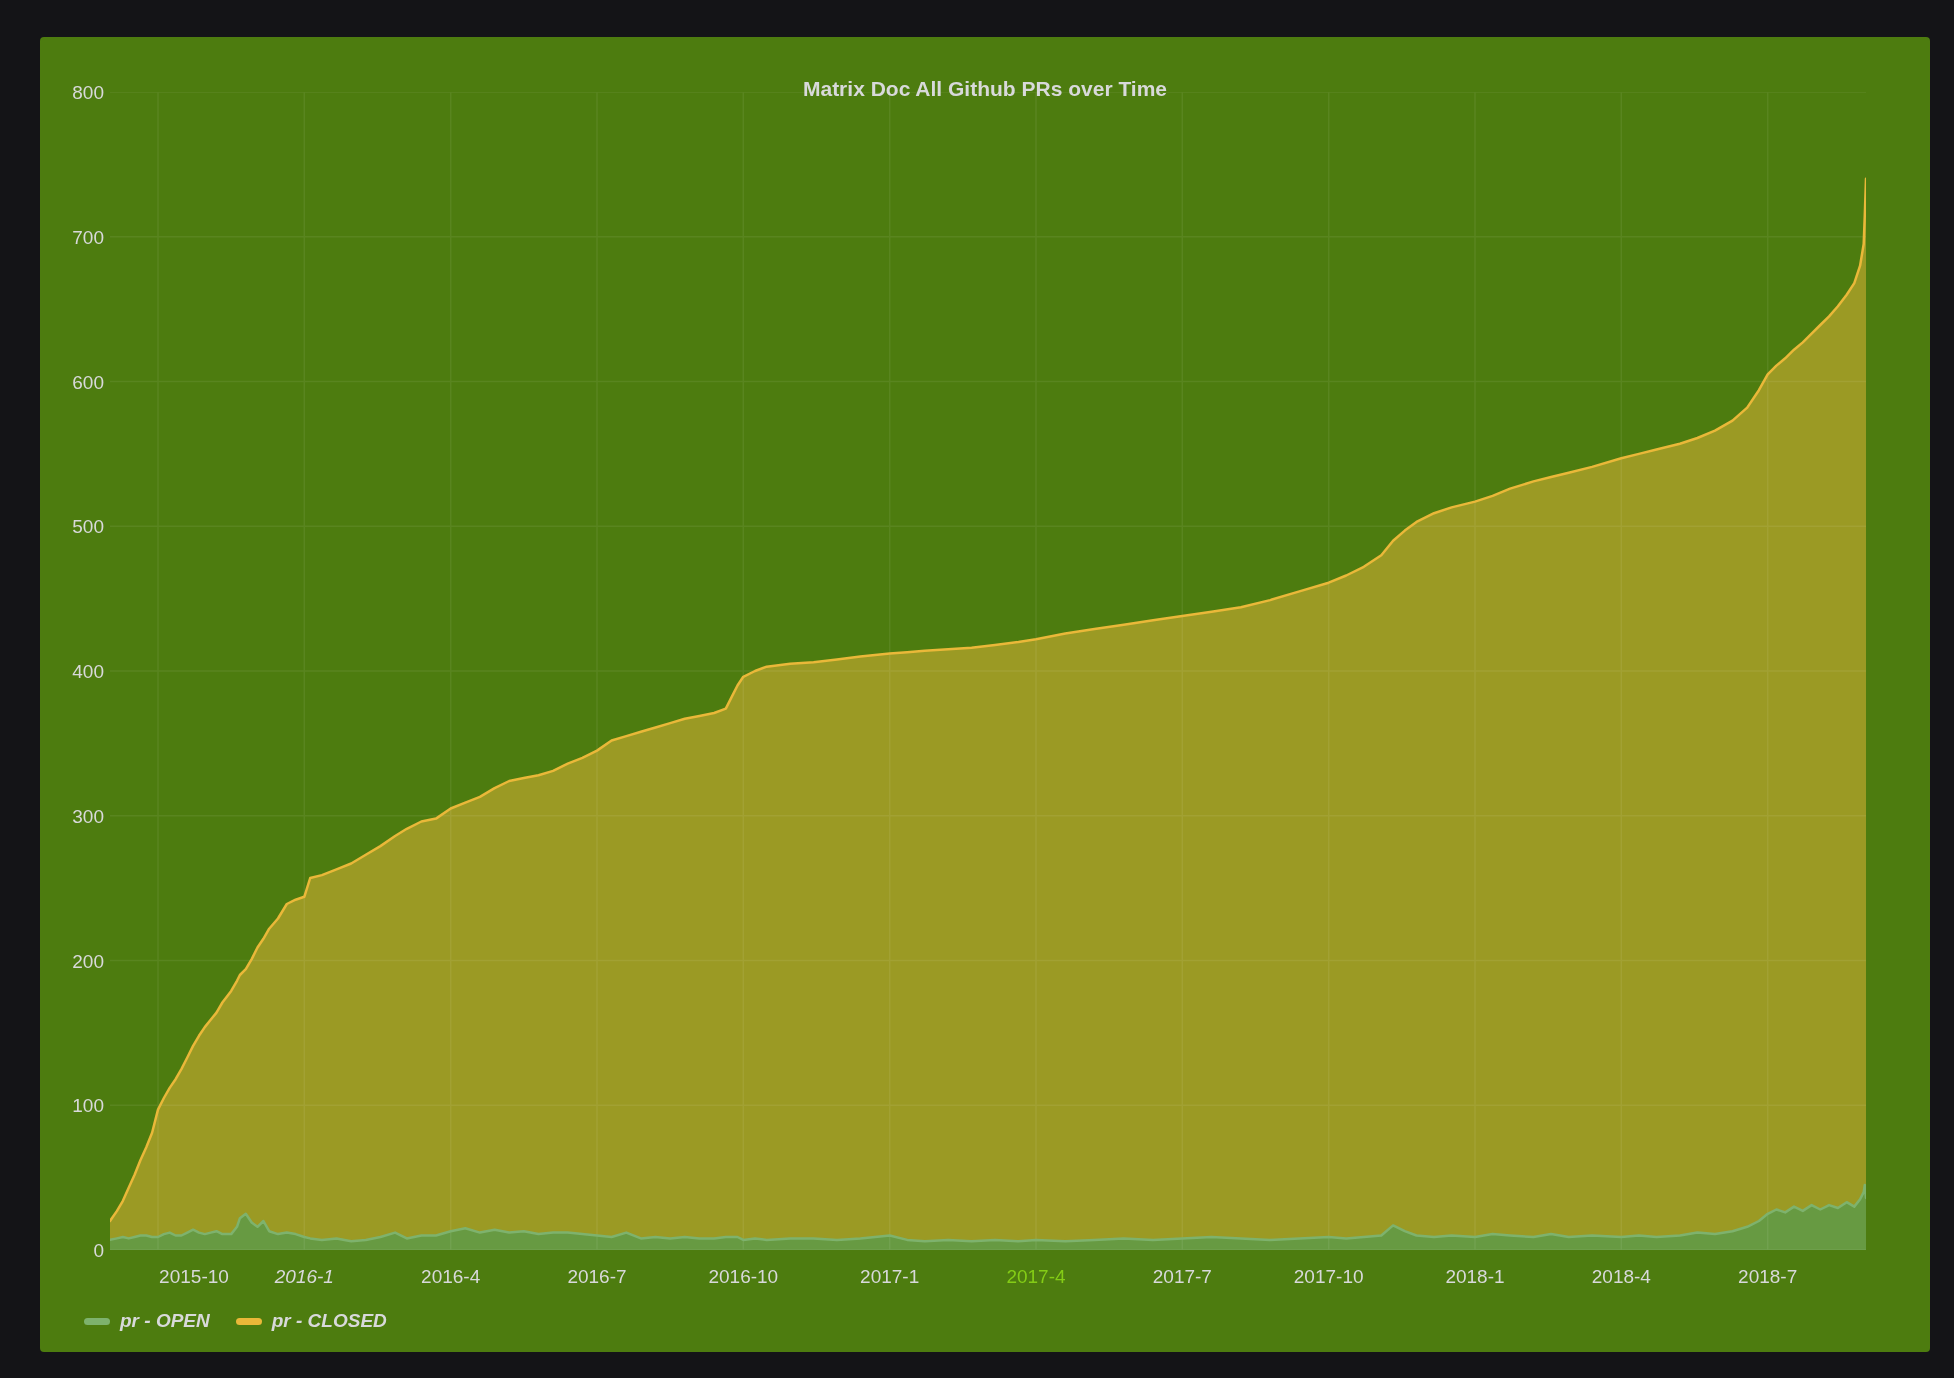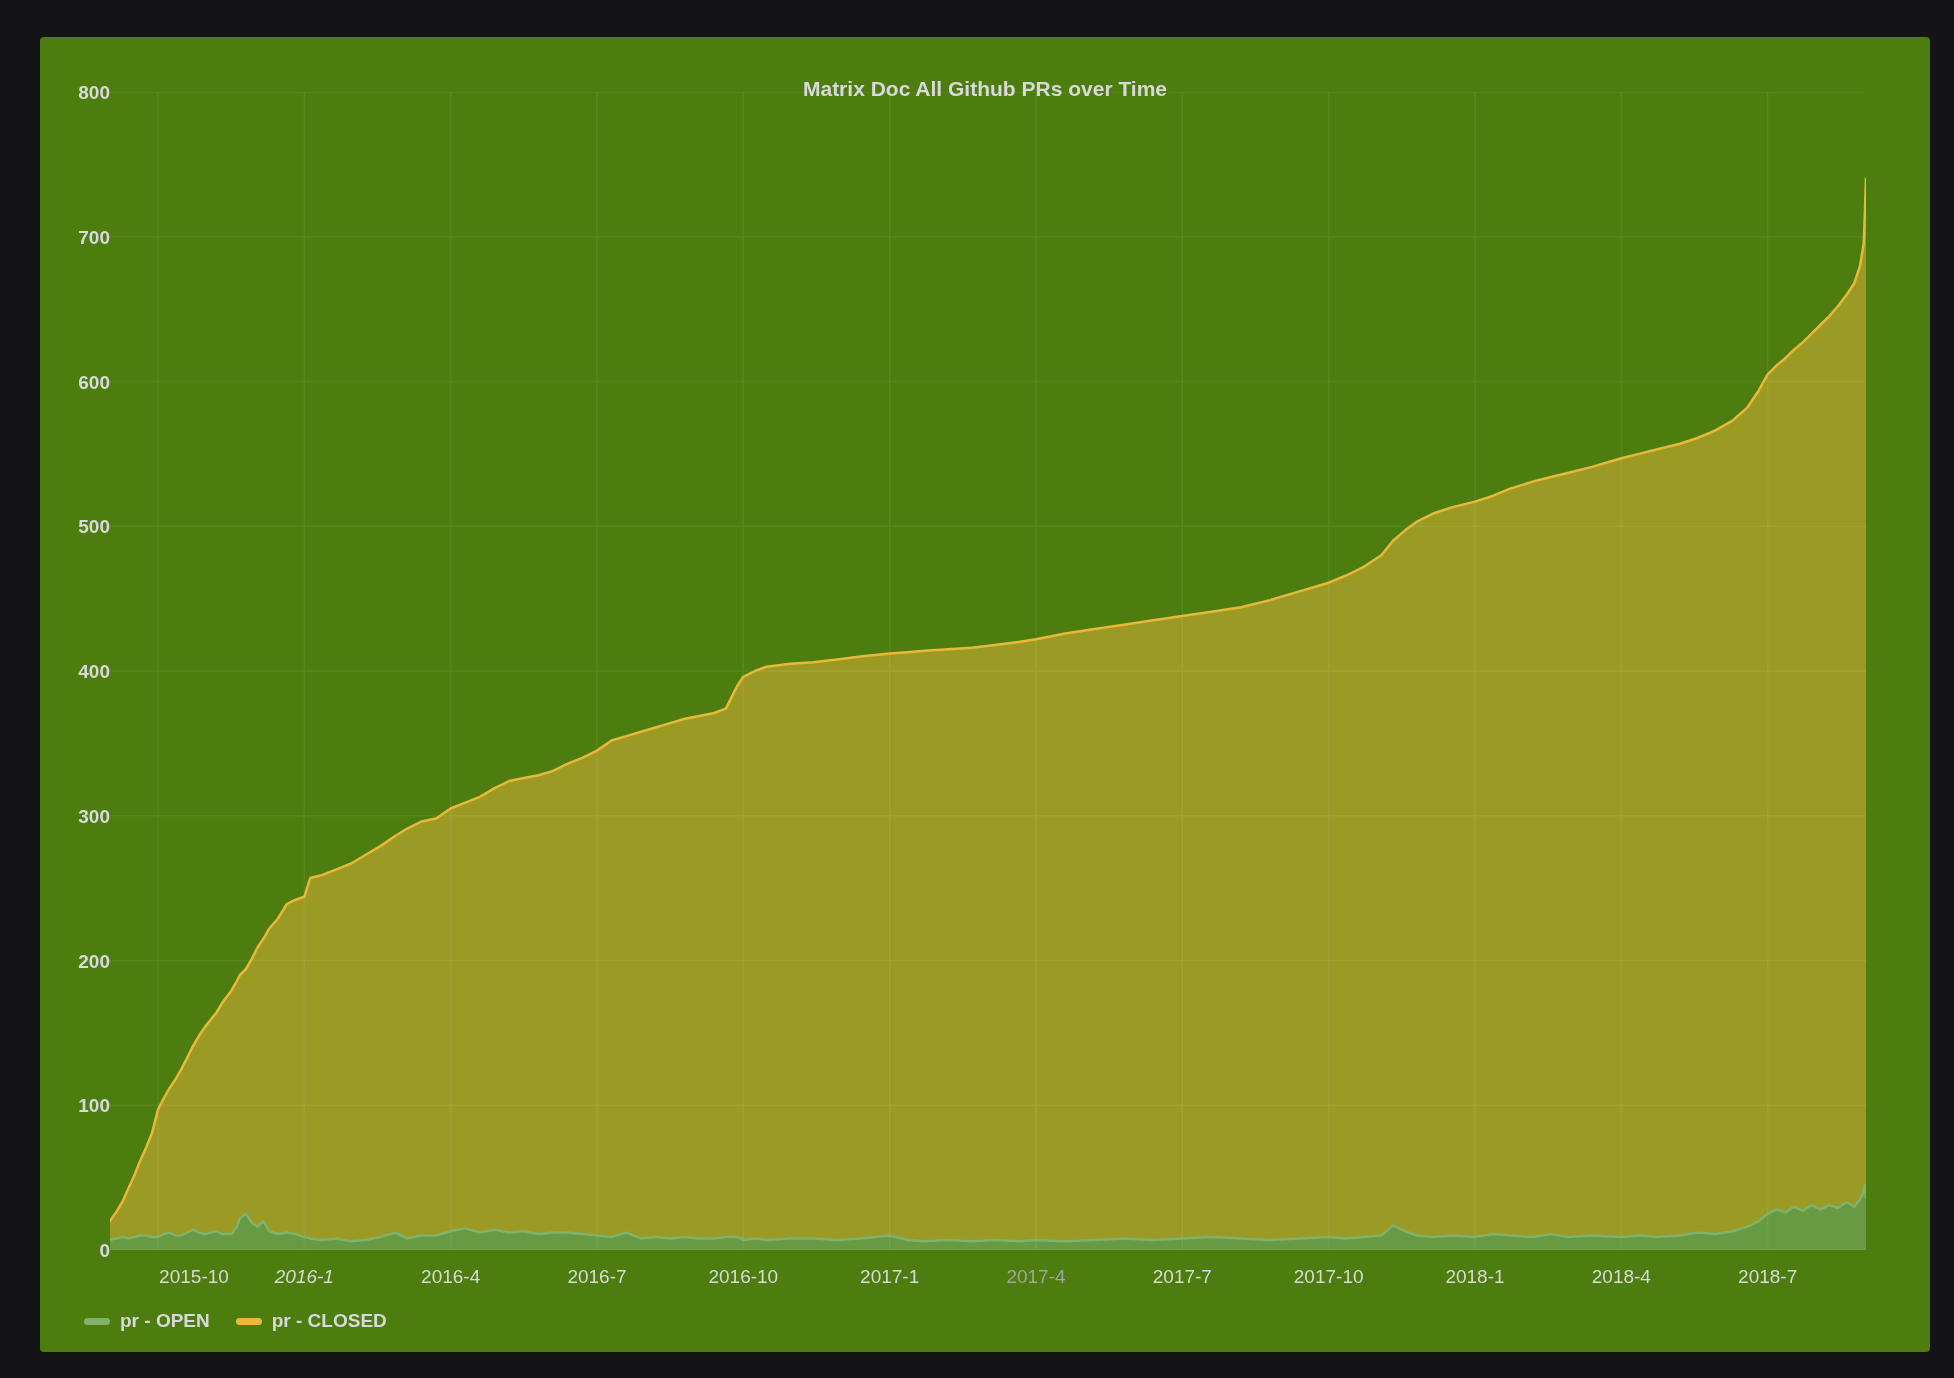--- a/index.html
+++ b/index.html
@@ -13,33 +13,33 @@
     background:#212124;border-radius:4px;
   }
   .panel-title{
     position:absolute;left:0;top:40px;width:100%;
     text-align:center;color:#d8d9da;font-size:21px;font-weight:700;
   }
   .plot{
     position:absolute;left:110px;top:92px;width:1756px;height:1158px;
   }
   .plot svg{position:absolute;left:0;top:0;width:100%;height:100%;}
-  .y-axis{position:absolute;left:46px;top:0;width:64px;height:1130px;font-weight:bold;}
+  .y-axis{position:absolute;left:40px;top:0;width:64px;height:1130px;}
   .y-tick{
     position:absolute;right:0;width:64px;text-align:right;
     color:#d8d9da;font-size:19px;line-height:19px;transform:translateY(-50%);
   }
   .x-axis{position:absolute;left:0;top:1266px;width:1954px;height:30px;}
   .x-tick{
     position:absolute;transform:translateX(-50%);
     color:#d8d9da;font-size:19px;white-space:nowrap;
   }
   .legend{
     position:absolute;left:84px;top:1305px;height:32px;
-    display:flex;align-items:center;gap:26px;
+    display:flex;align-items:center;gap:26px;font-style:italic;
   }
   .legend-item{display:flex;align-items:center;cursor:pointer;}
   .legend-swatch{
     display:inline-block;width:26px;height:7px;border-radius:4px;margin-right:10px;
   }
   .legend-label{color:#d8d9da;font-size:19px;font-weight:600;}
 </style>
 </head>
 <body style="background: rgb(20, 20, 23);">
 
@@ -68,21 +68,21 @@
     <div class="y-tick" style="top: 1105.25px; color: rgb(216, 217, 218);">100</div>
     <div class="y-tick" style="top: 1250px; color: rgb(216, 217, 218);">0</div>
   </div>
 <div class="x-axis">
     <div class="x-tick" style="left: 157.997px; color: rgb(216, 217, 218); margin-left: 36px;">2015-10</div>
     <div class="x-tick" style="left: 304.331px; color: rgb(216, 217, 218); font-style: italic;">2016-1</div>
     <div class="x-tick" style="left: 450.664px; color: rgb(216, 217, 218);">2016-4</div>
     <div class="x-tick" style="left: 596.997px; color: rgb(216, 217, 218);">2016-7</div>
     <div class="x-tick" style="left: 743.331px; color: rgb(216, 217, 218);">2016-10</div>
     <div class="x-tick" style="left: 889.664px; color: rgb(216, 217, 218);">2017-1</div>
-    <div class="x-tick" style="left: 1036px; color: #a3a3a3;">2017-4</div>
+    <div class="x-tick" style="left: 1036px; color: #84cc16;">2017-4</div>
     <div class="x-tick" style="left: 1182.33px; color: rgb(216, 217, 218);">2017-7</div>
     <div class="x-tick" style="left: 1328.66px; color: rgb(216, 217, 218);">2017-10</div>
     <div class="x-tick" style="left: 1475px; color: rgb(216, 217, 218);">2018-1</div>
     <div class="x-tick" style="left: 1621.33px; color: rgb(216, 217, 218);">2018-4</div>
     <div class="x-tick" style="left: 1767.66px; color: rgb(216, 217, 218);">2018-7</div>
   </div>
 
 <div class="legend">
   <div class="legend-item">
     <span class="legend-swatch" style="background: rgb(126, 178, 109);"></span>

